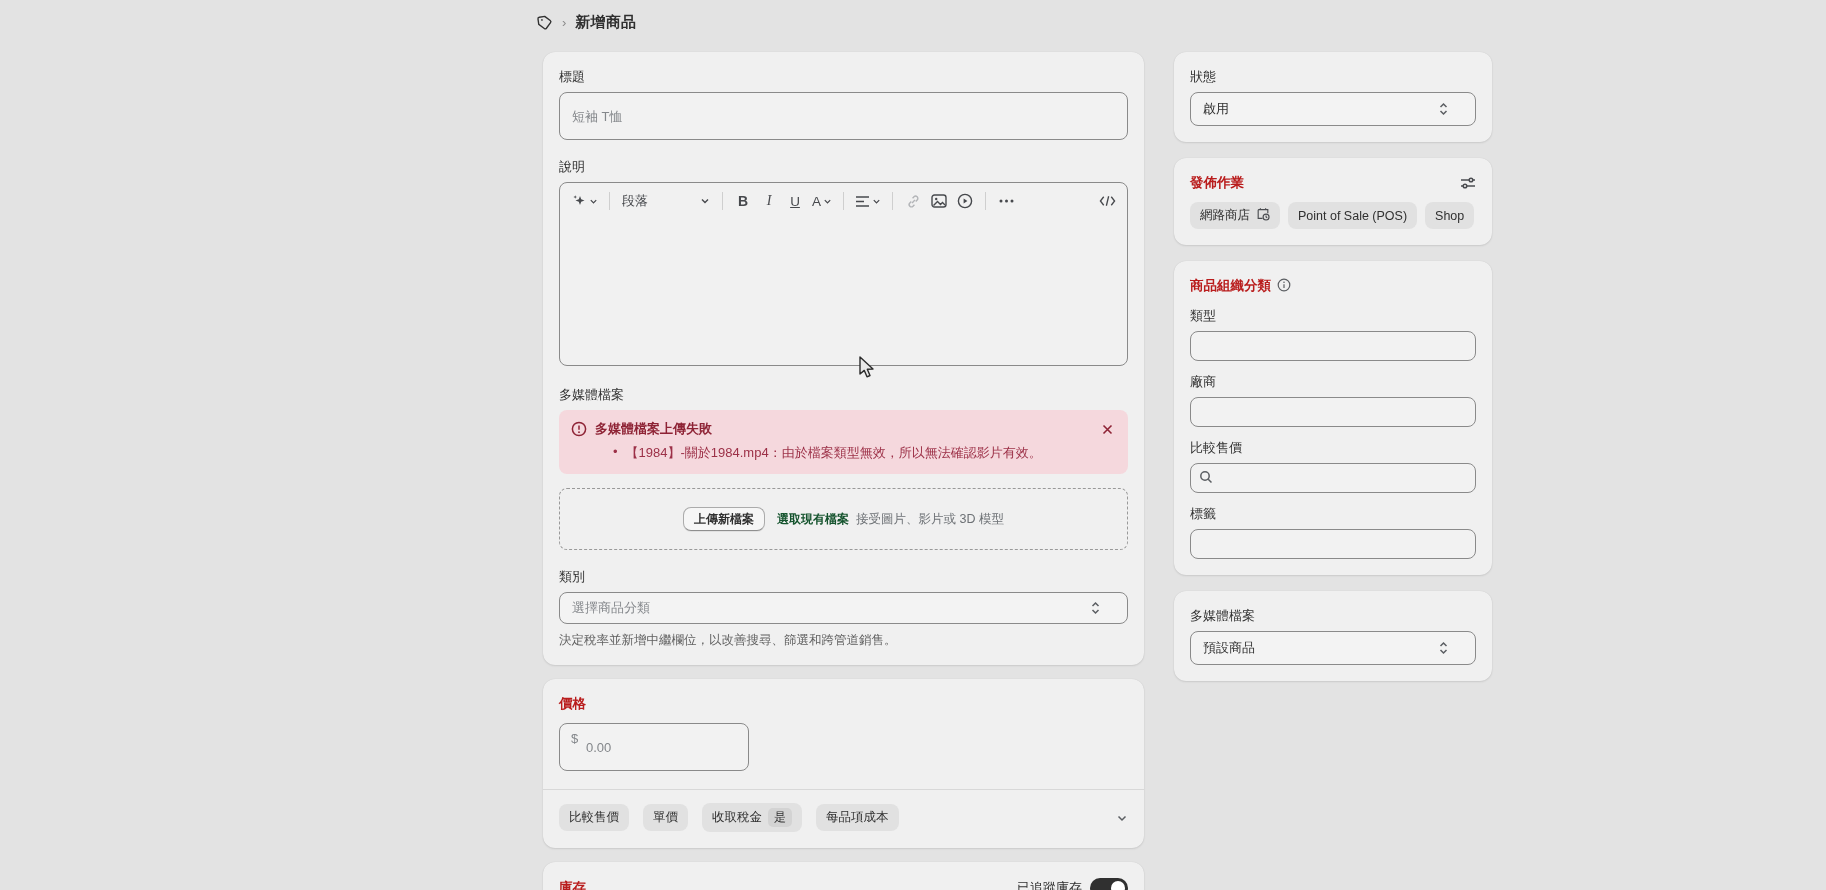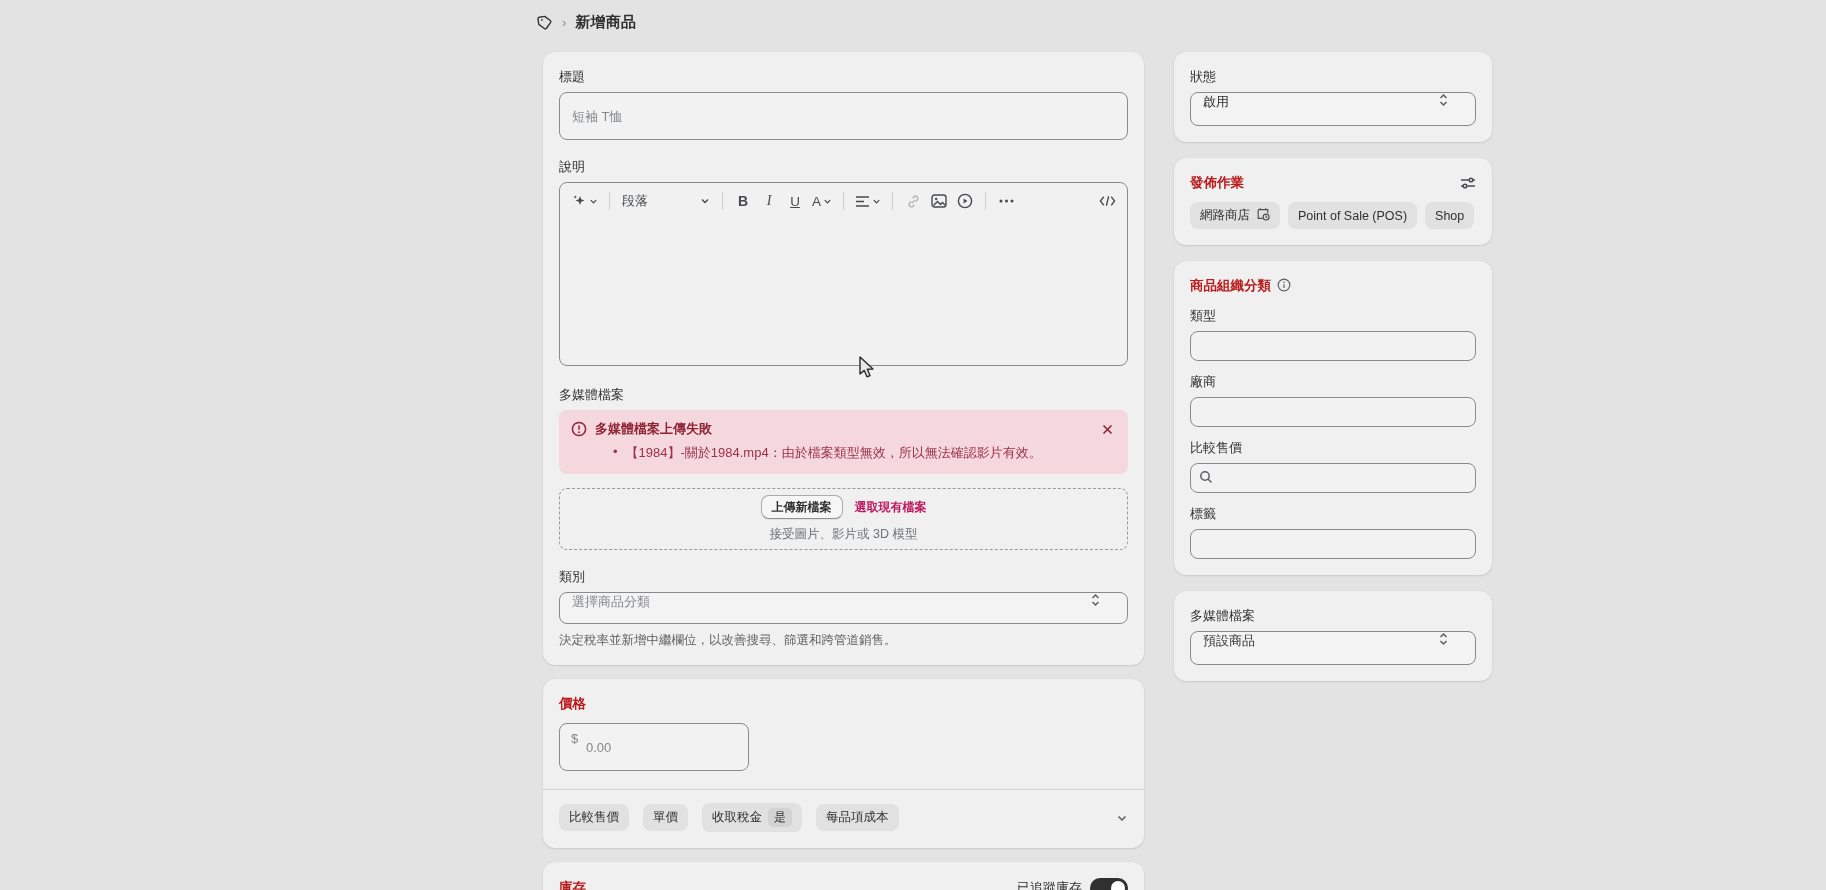--- a/index.html
+++ b/index.html
@@ -18,21 +18,21 @@
 
   .card { background:#f0f0f0; border-radius:12px; box-shadow:0 1px 2px rgba(0,0,0,.10), 0 0 1px rgba(0,0,0,.12); padding:16px; margin-bottom:14px; }
   .side-col .card { margin-bottom:16px; }
 
   .field-label { font-size:13px; color:#303030; margin-bottom:6px; display:flex; align-items:center; gap:6px; }
   .section-heading { font-size:13.5px; font-weight:700; color:#b91c1c; }
 
   .text-input { width:100%; height:48px; border:1px solid #8a8a8a; border-radius:8px; background:#f2f2f2; padding:0 12px; font-size:13px; color:#303030; font-family:inherit; outline:none; }
   .text-input::placeholder { color:#84878b; opacity:1; }
 
-  .select { display:flex; align-items:flex-start; justify-content:space-between; height:32px; border:1px solid #8a8a8a; border-radius:8px; background:#f3f3f3; padding:0 26px 0 12px; font-size:13px; color:#303030; cursor:pointer; }
+  .select { display:flex; align-items:center; justify-content:space-between; height:32px; border:1px solid #8a8a8a; border-radius:8px; background:#f3f3f3; padding:0 26px 0 12px; font-size:13px; color:#303030; cursor:pointer; }
   .select .sel-placeholder { color:#84878b; }
 
   .spacer-18 { height:18px; } .spacer-20 { height:20px; }
 
   
   .editor { border:1px solid #8a8a8a; border-radius:8px; background:#f1f1f1; height:184px; overflow:hidden; }
   .editor-toolbar { display:flex; align-items:center; height:36px; padding:0 8px; gap:2px; }
   .tb-btn { display:flex; align-items:center; justify-content:center; min-width:24px; height:26px; border-radius:6px; padding:0 3px; gap:2px; cursor:pointer; color:#47494d; }
   .tb-btn.disabled { color:#b3b5b8; }
   .tb-divider { width:1px; height:18px; background:#cfcfcf; margin:0 6px; flex:0 0 1px; }
@@ -46,24 +46,24 @@
 
   
   .alert { background:#f5d8dd; border-radius:8px; padding:10px 12px 12px 12px; display:flex; gap:8px; }
   .alert-main { flex:1; }
   .alert-title { font-size:13px; font-weight:700; color:#8e2335; line-height:18px; }
   .alert-item { display:flex; gap:8px; margin-top:6px; padding-left:18px; font-size:13px; color:#9c3047; }
   .alert-item::before { content:"•"; color:#9c3047; }
   .alert-close { width:18px; height:18px; display:flex; align-items:center; justify-content:center; cursor:pointer; flex:0 0 18px; }
 
   
-  .upload-zone { border:1px dashed #999; border-radius:8px; height:62px; display:flex; flex-direction:column; align-items:center; justify-content:center; gap:7px; margin-top:14px; }
+  .upload-zone { border:1px dashed #999; border-radius:8px; height:62px; display:flex; flex-direction:row; align-items:center; justify-content:center; gap:7px; margin-top:14px; }
   .upload-row { display:flex; align-items:center; gap:12px; }
   .btn-secondary { background:#f6f6f6; border:1px solid #ababab; border-bottom-color:#8f8f8f; border-radius:8px; height:24px; padding:0 10px; font-size:12px; font-weight:600; color:#303030; display:flex; align-items:center; cursor:pointer; box-shadow:0 1px 0 rgba(0,0,0,.06); }
-  .btn-plain { font-size:12px; font-weight:600; color:#be185d; cursor:pointer; background:none; border:none; font-family:inherit; }
+  .btn-plain { font-size:12px; font-weight:600; color:#14532d; cursor:pointer; background:none; border:none; font-family:inherit; }
   .upload-hint { font-size:12.5px; color:#6d7175; }
 
   .help-text { font-size:12.5px; color:#616161; margin-top:8px; }
 
   
   .price-input-wrap { position:relative; width:190px; }
   .price-input { padding-left:26px; }
   .currency-prefix { position:absolute; left:12px; top:8px; font-size:13px; color:#84878b; }
   .card-divider { height:1px; background:#d8d8d8; margin:18px -16px 0 -16px; }
   .chips-row { display:flex; align-items:center; gap:14px; padding-top:13px; }

